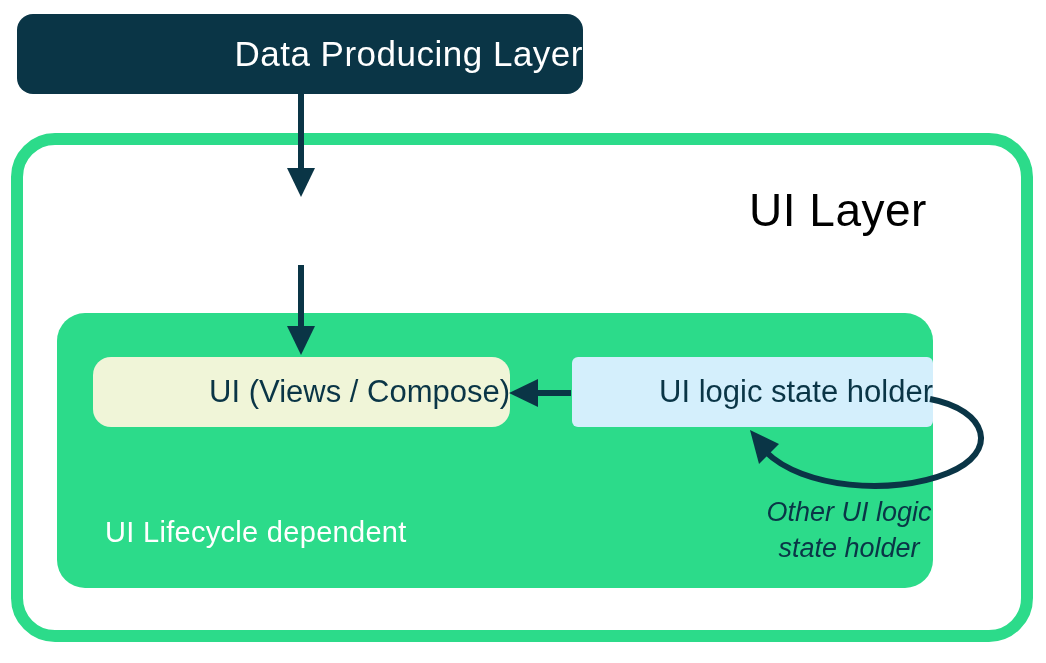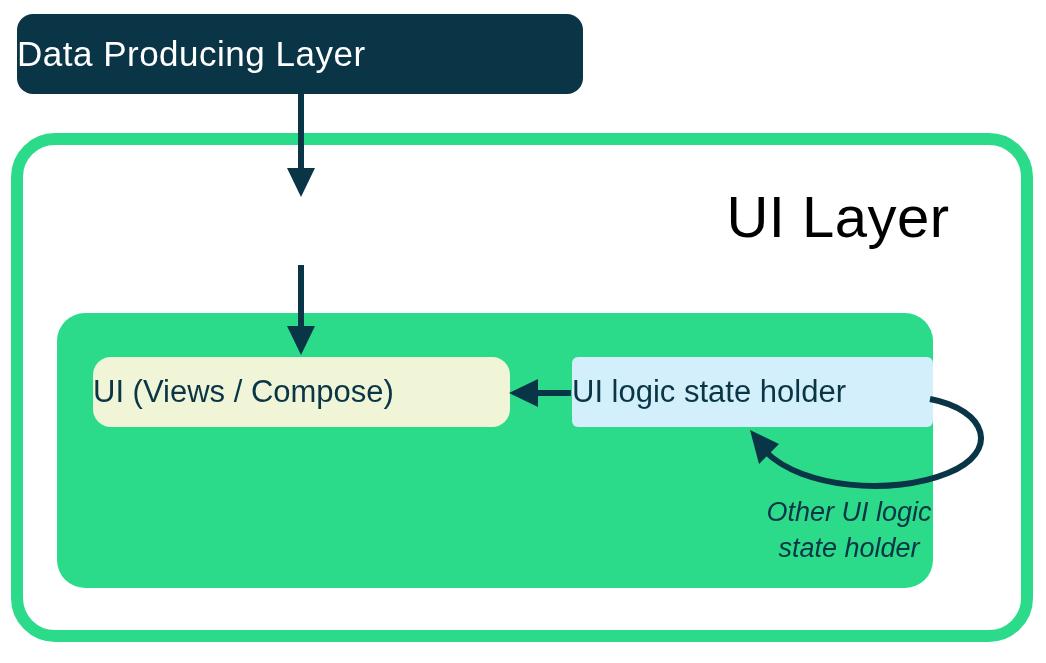--- a/index.html
+++ b/index.html
@@ -19,21 +19,21 @@
     width: 1046px;
     height: 663px;
     background: var(--white);
     overflow: hidden;
   }
 
   .box {
     position: absolute;
     display: flex;
     align-items: center;
-    justify-content: flex-start;
+    justify-content: flex-end;
     text-align: center;
   }
 
   .dark-box {
     left: 17px; top: 14px;
     width: 566px; height: 80px;
     background: var(--dark-navy);
     border-radius: 16px;
     color: var(--white);
     font-size: 35px;
@@ -48,21 +48,21 @@
     border: 12px solid var(--green);
     border-radius: 44px;
   }
 
   .ui-layer-title {
     position: absolute;
     left: 700px; top: 38px;
     width: 230px;
     text-align: center;
     color: var(--black);
-    font-size: 58px;
+    font-size: 46px;
     letter-spacing: 0.5px;
   }
 
   .screen-holder {
     left: 36px; top: 51px;
     width: 486px; height: 69px;
     background: var(--light-blue);
     border-radius: 16px;
     color: var(--dark-navy);
     font-size: 30px;
@@ -147,20 +147,21 @@
     <div class="lifecycle-group">
 
       <div class="box cream-box">
         <span>UI (Views / Compose)</span>
       </div>
 
       <div class="box logic-holder">
         <span>UI logic state holder</span>
       </div>
 
+      <div class="lifecycle-caption">UI Lifecycle dependent</div>
 
       <div class="other-note">
         <div>Other UI logic</div>
         <div>state holder</div>
       </div>
 
     </div>
   </div>
 
   <svg class="arrows" viewBox="0 0 1046 663">

